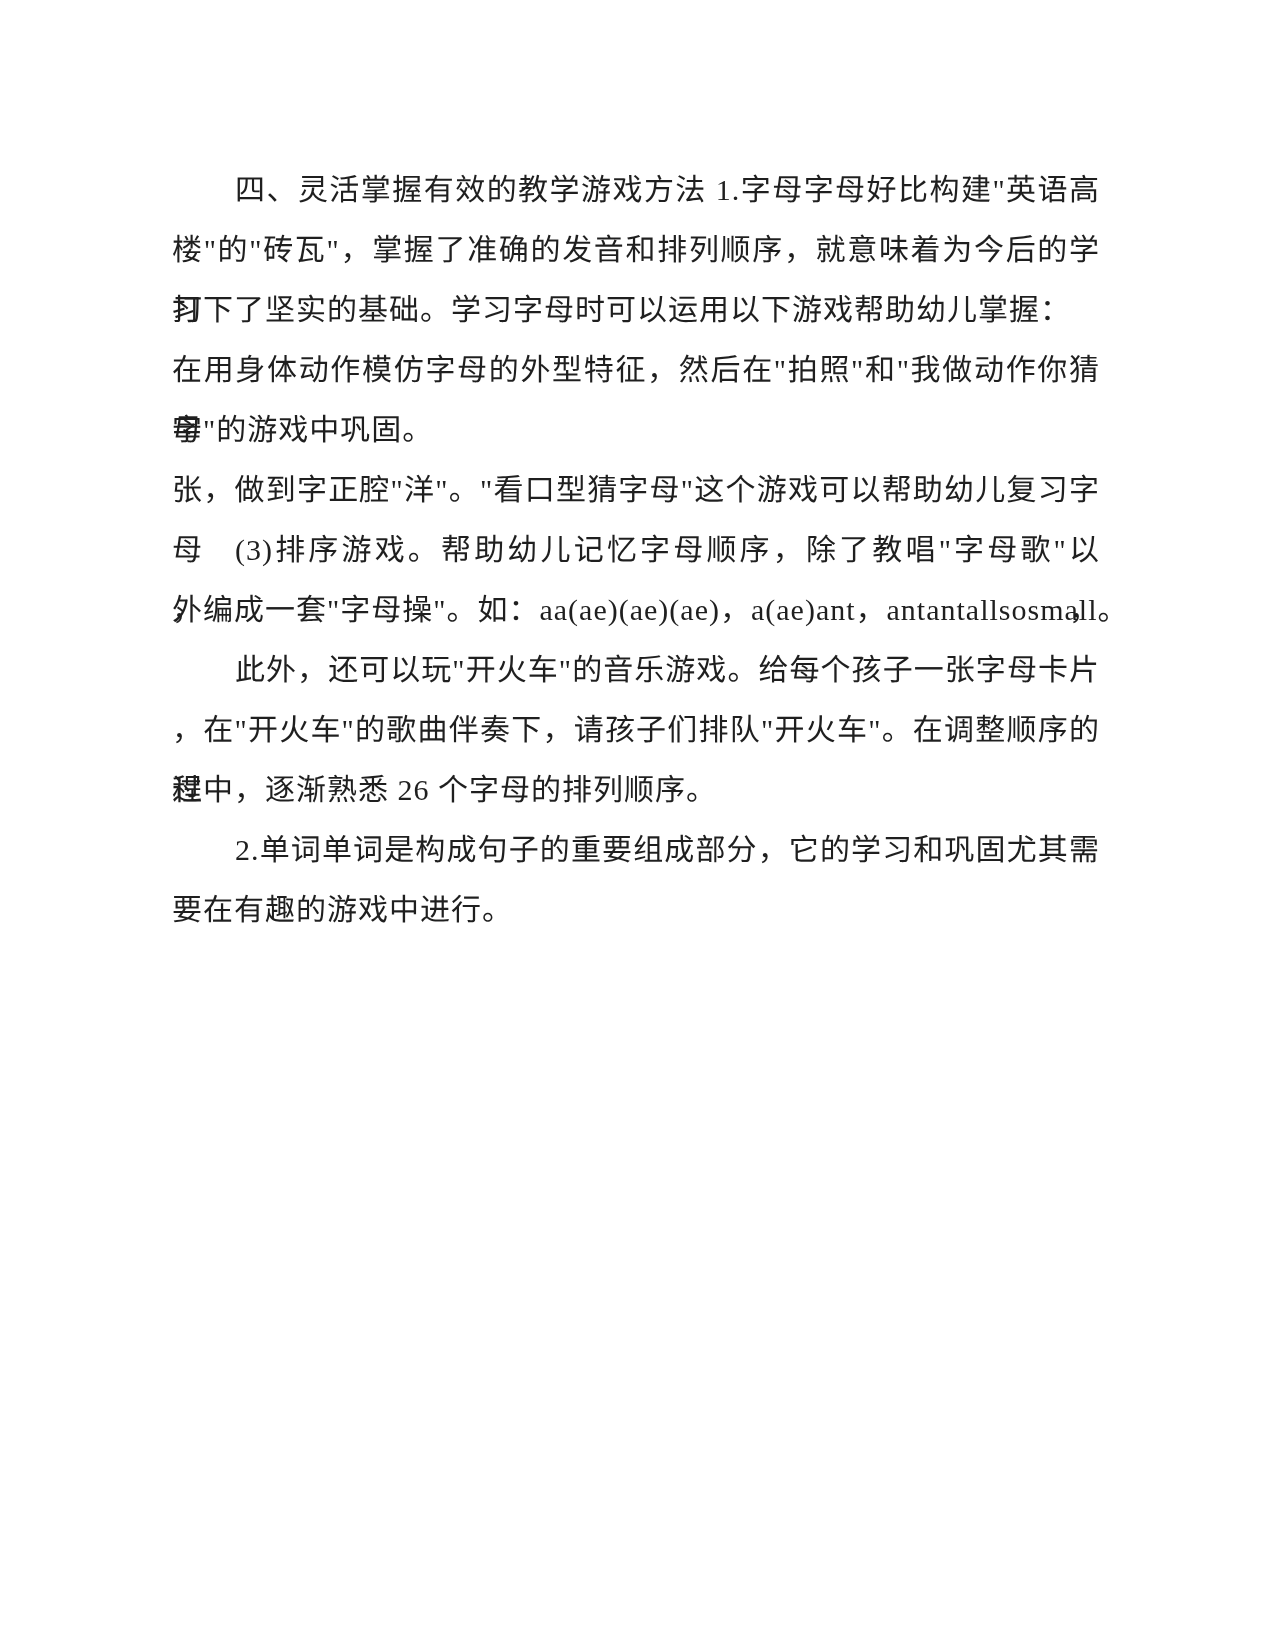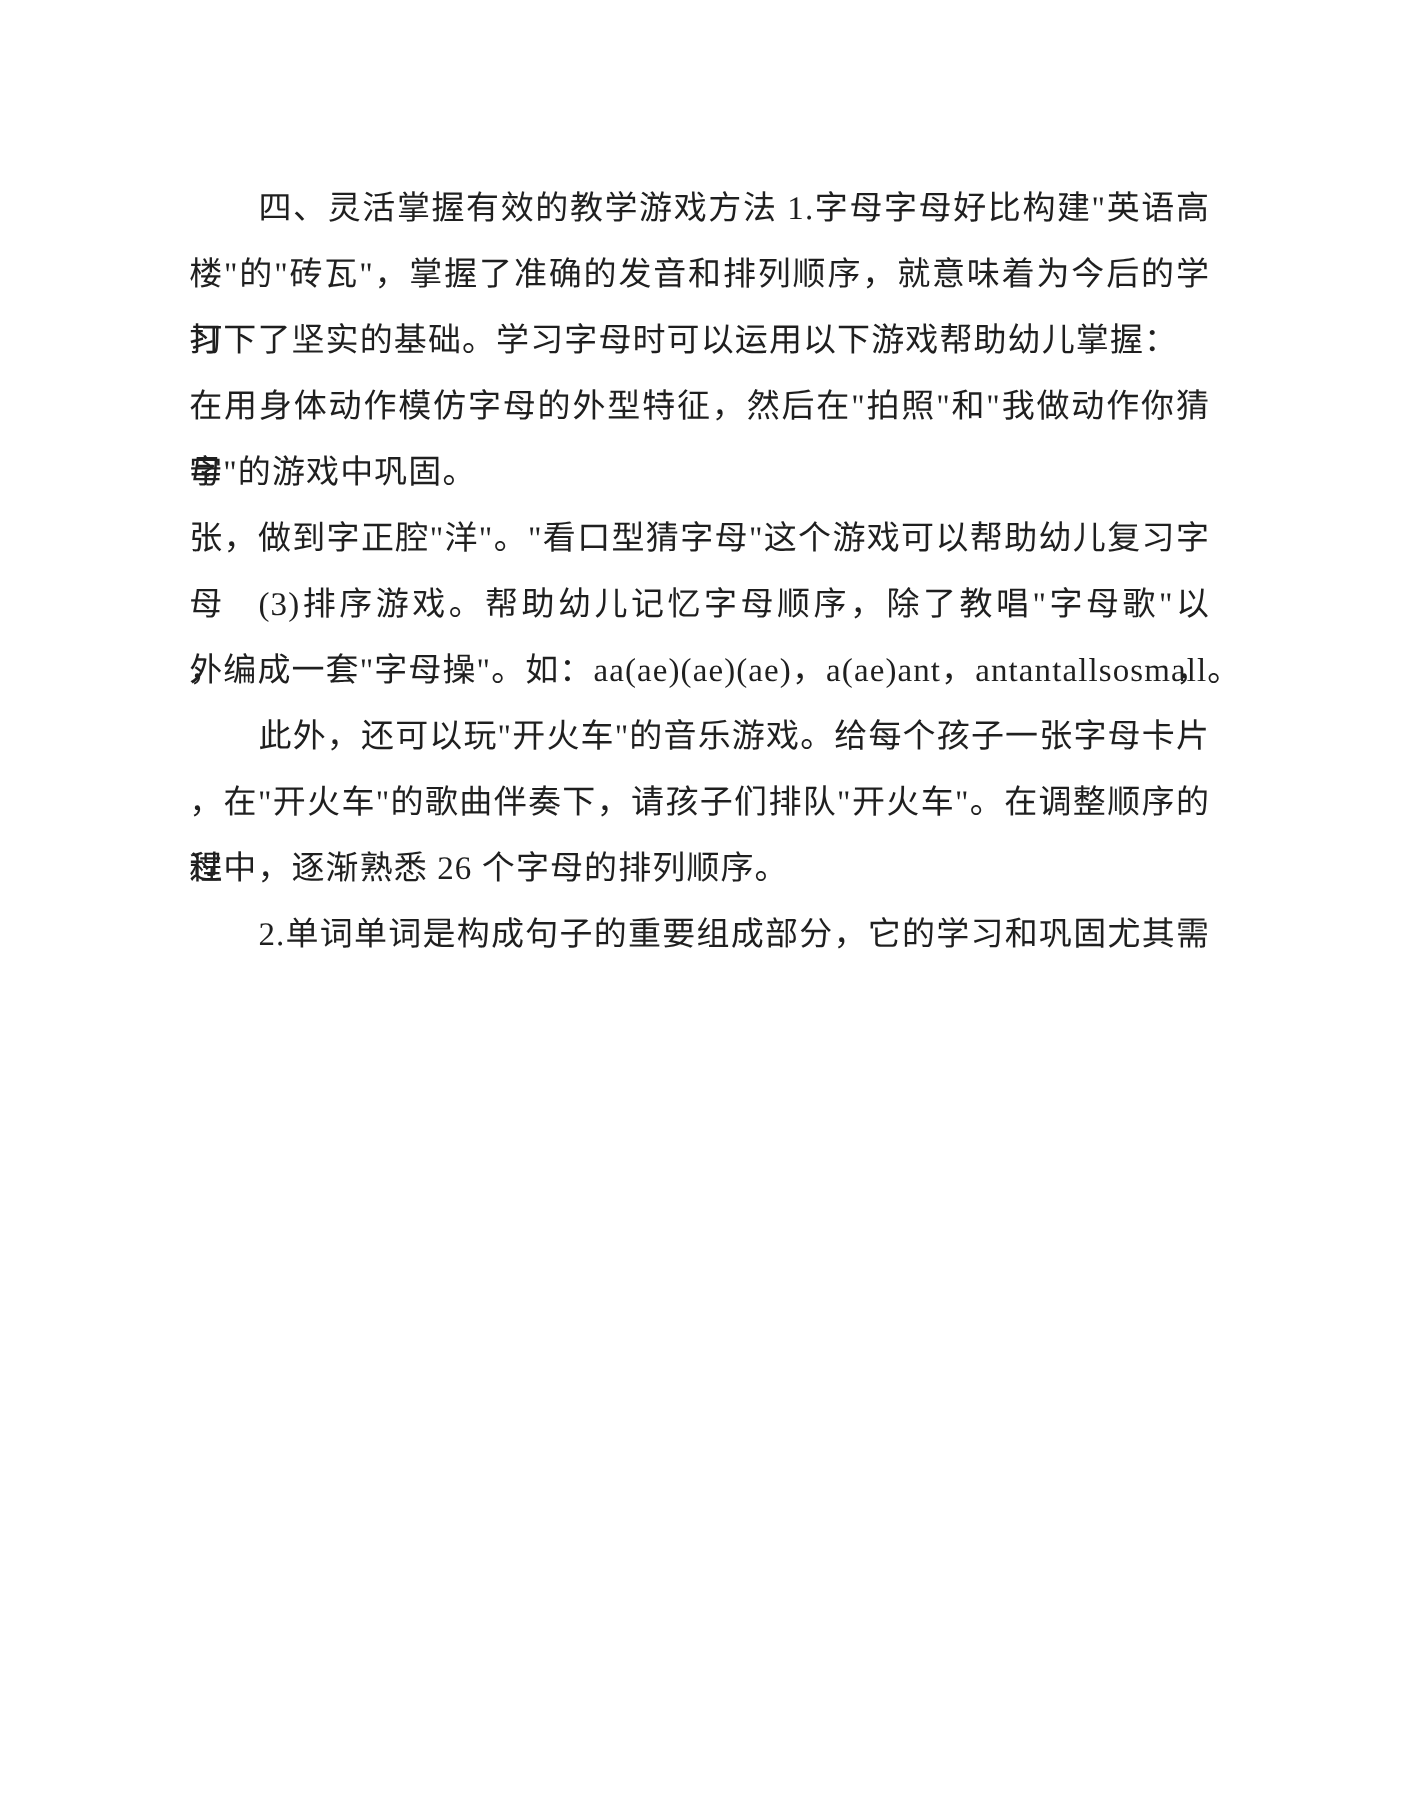--- a/index.html
+++ b/index.html
@@ -53,14 +53,15 @@
     <div class="line">打下了坚实的基础。学习字母时可以运用以下游戏帮助幼儿掌握：</div>
     <div class="line just">在用身体动作模仿字母的外型特征，然后在"拍照"和"我做动作你猜字</div>
     <div class="line">母"的游戏中巩固。</div>
     <div class="line just">张，做到字正腔"洋"。"看口型猜字母"这个游戏可以帮助幼儿复习字母</div>
     <div class="line ind just">(3)排序游戏。帮助幼儿记忆字母顺序，除了教唱"字母歌"以外，</div>
     <div class="line">，编成一套"字母操"。如：aa(ae)(ae)(ae)，a(ae)ant，antantallsosmall。</div>
     <div class="line ind just">此外，还可以玩"开火车"的音乐游戏。给每个孩子一张字母卡片</div>
     <div class="line just">，在"开火车"的歌曲伴奏下，请孩子们排队"开火车"。在调整顺序的过</div>
     <div class="line">程中，逐渐熟悉 26 个字母的排列顺序。</div>
     <div class="line ind just">2.单词单词是构成句子的重要组成部分，它的学习和巩固尤其需</div>
+    <div class="line">要在有趣的游戏中进行。</div>
   </div>
 </div>
 
 </body></html>

